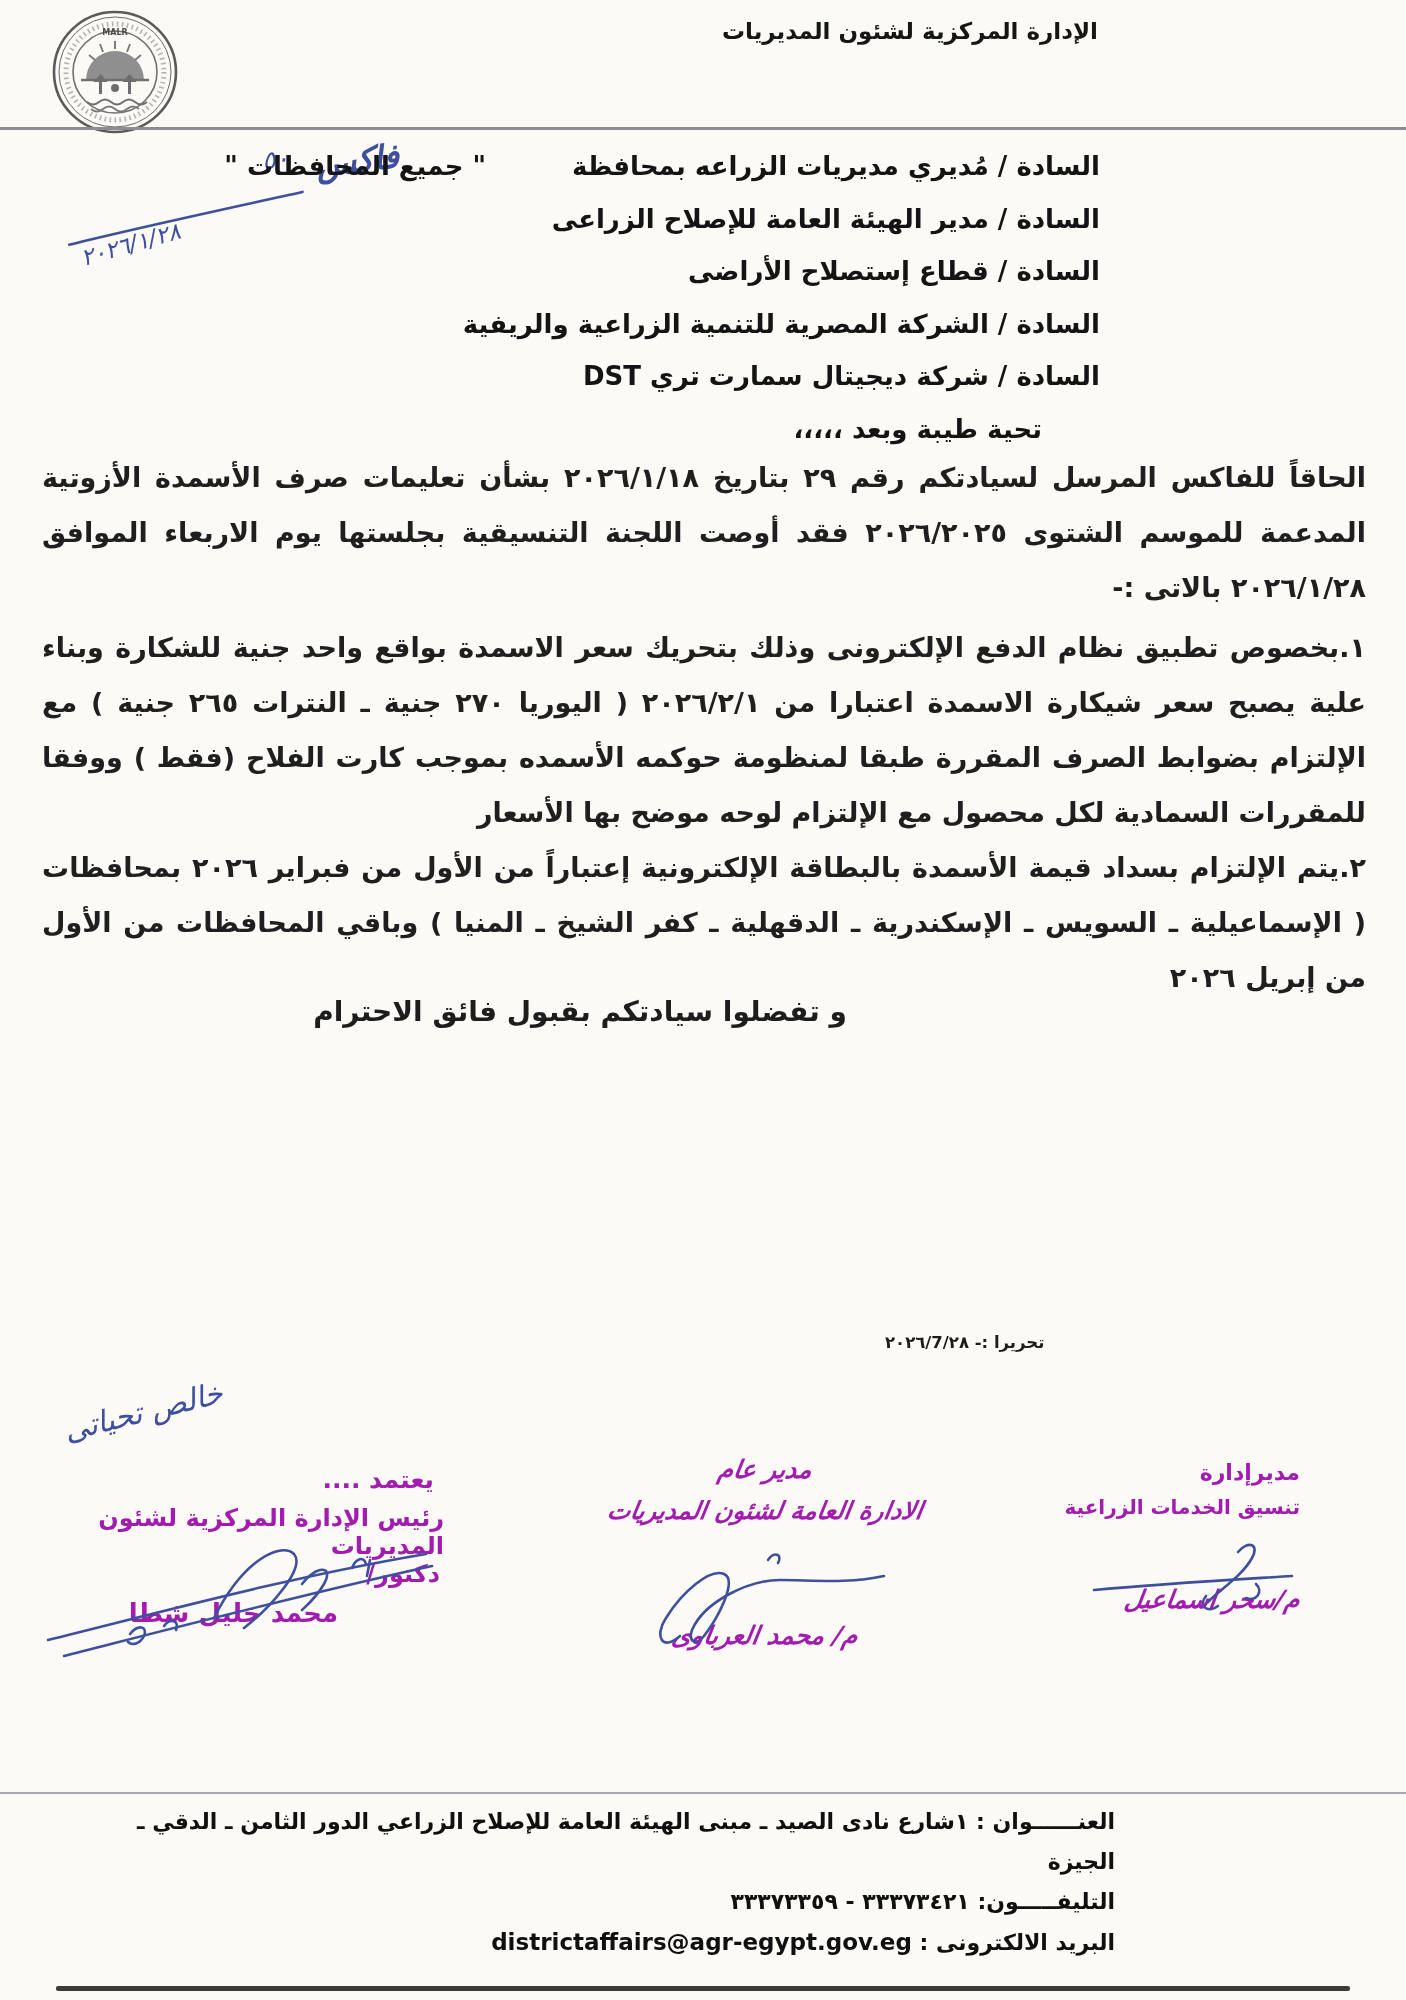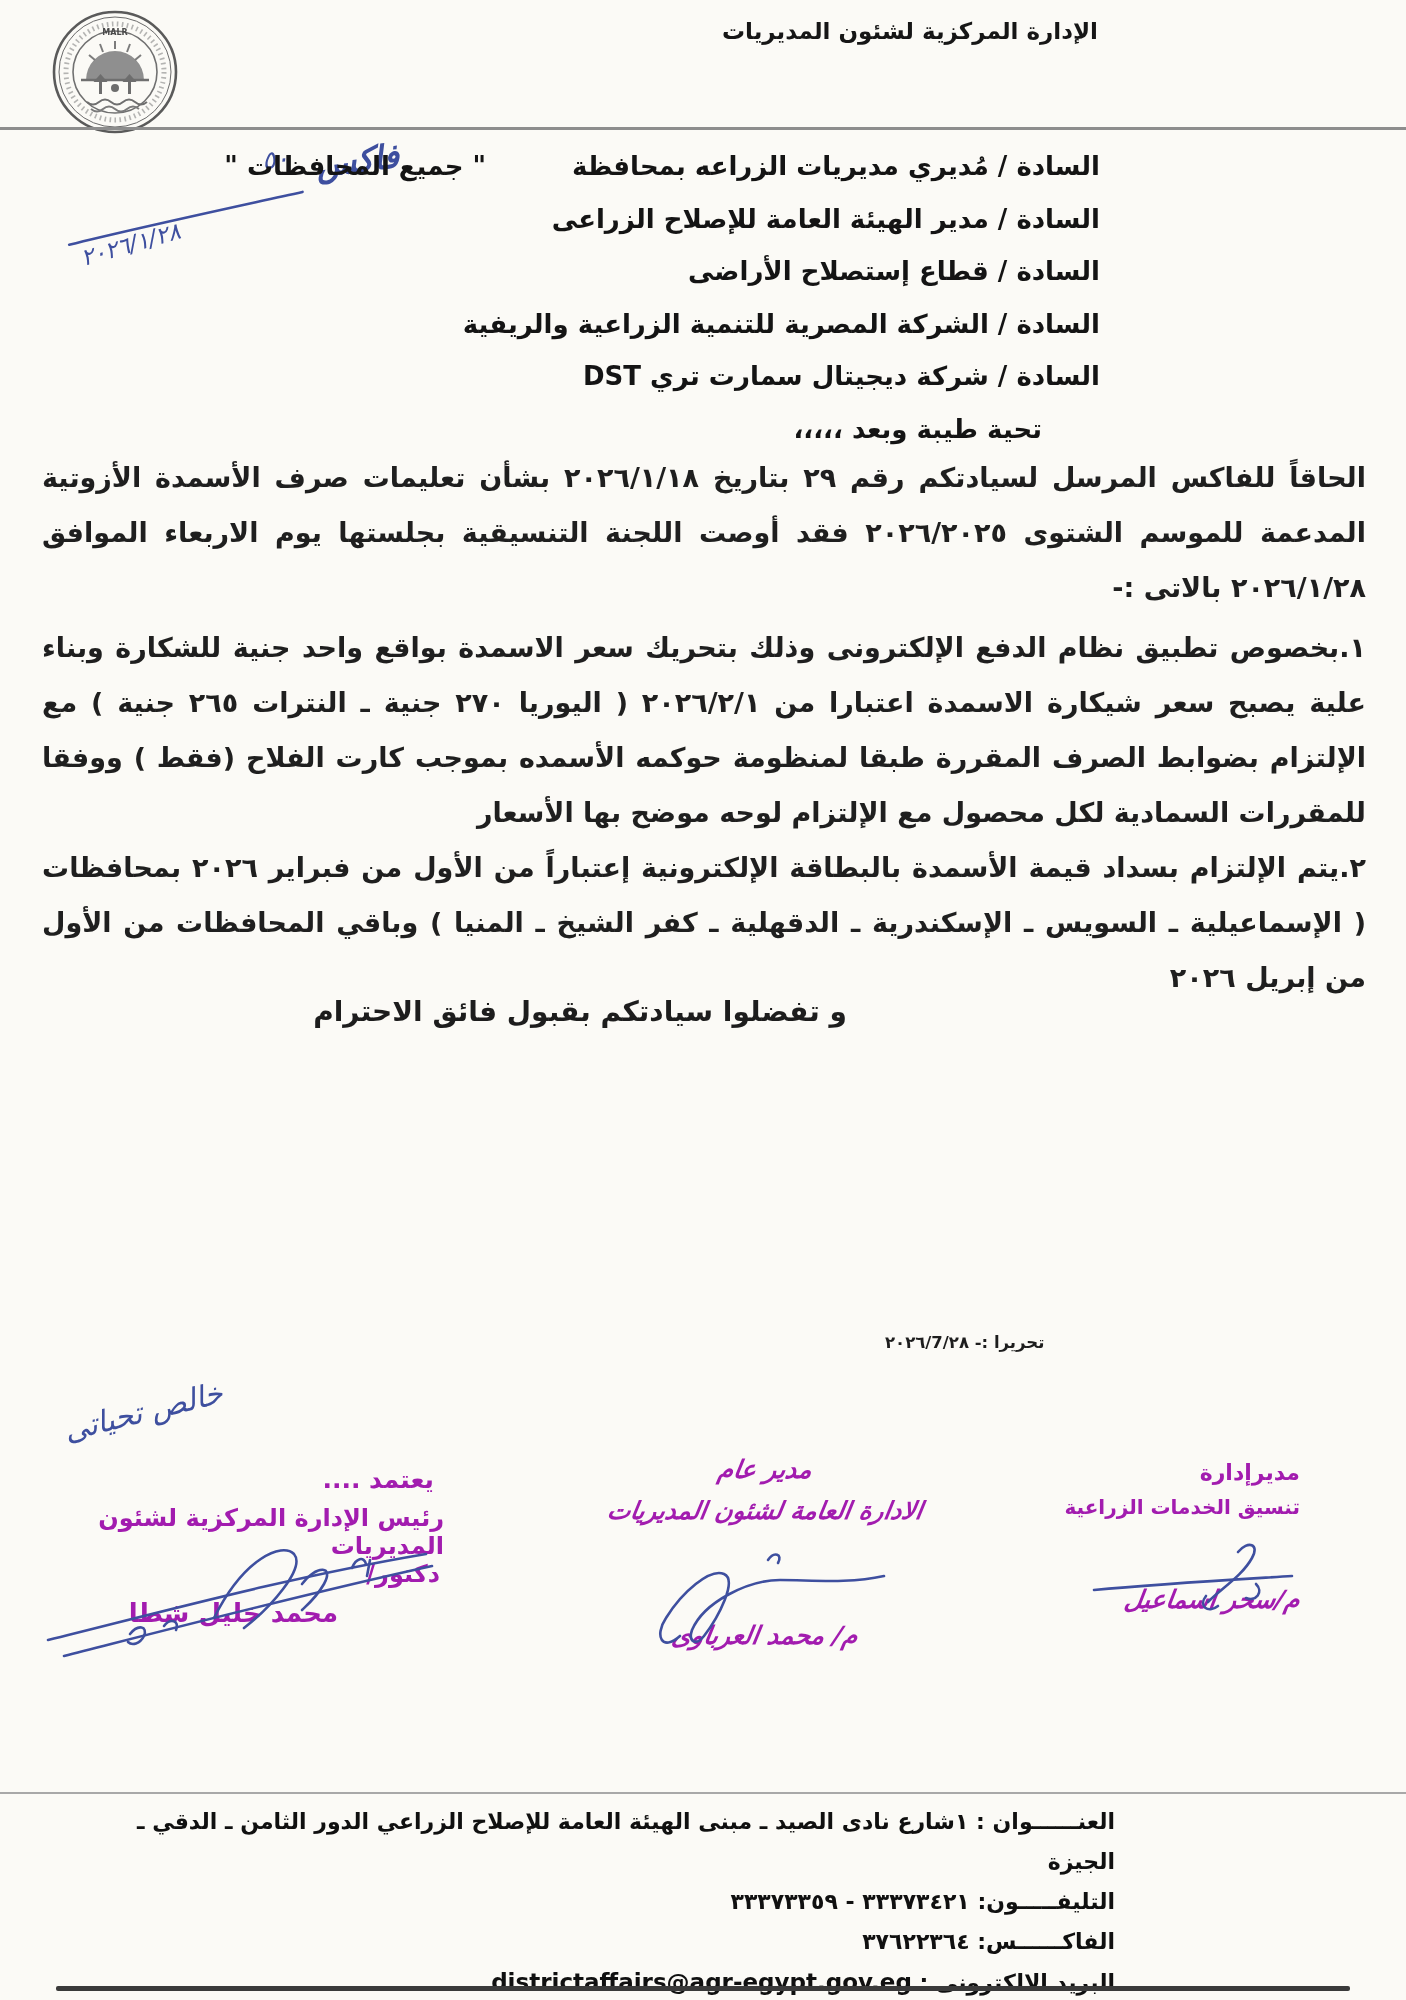--- a/index.html
+++ b/index.html
@@ -180,23 +180,19 @@
   <div class="abs footer">
     <div>
       <span>العنــــــوان :</span>
       <span>١شارع نادى الصيد ـ مبنى الهيئة العامة للإصلاح الزراعي الدور الثامن ـ الدقي ـ الجيزة</span>
     </div>
     <div>
       <span>التليفـــــون:</span>
       <span>٣٣٣٧٣٤٢١ - ٣٣٣٧٣٣٥٩</span>
     </div>
     <div>
-      <span>الفاكــــــس:</span>
-      <span>٣٧٦٢٢٣٦٤</span>
-    </div>
-    <div>
       <span>البريد الالكترونى :</span>
       <span class="email-val">districtaffairs@agr-egypt.gov.eg</span>
     </div>
   </div>
   <div class="abs bottom-rule"></div>
 
 </div>
 
 </body></html>

